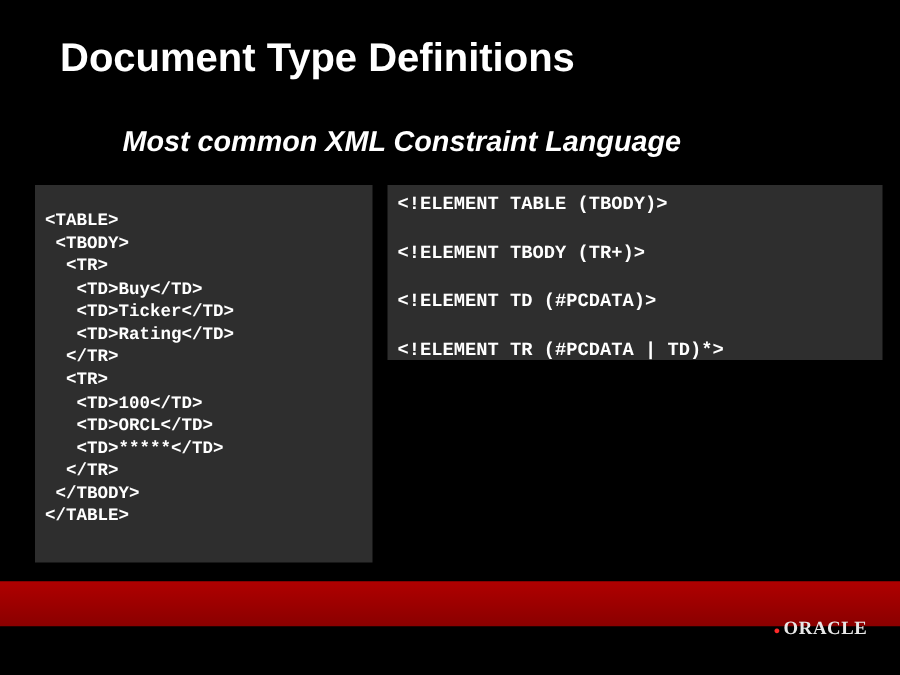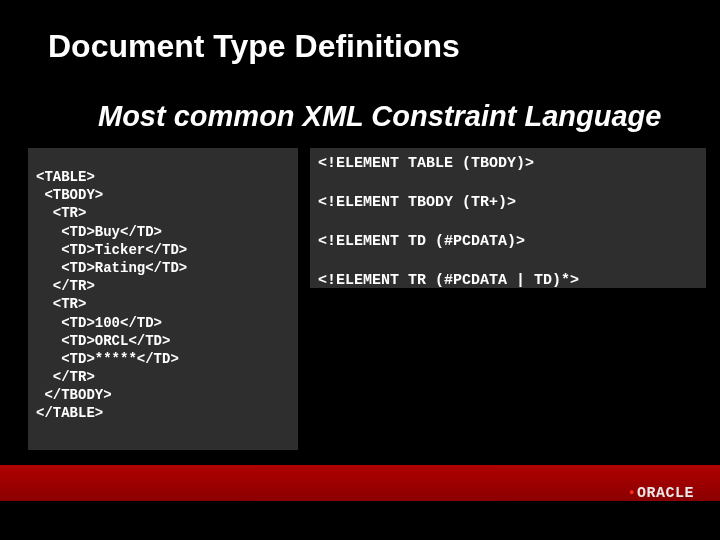--- a/index.html
+++ b/index.html
@@ -1,38 +1,38 @@
 <!DOCTYPE html>
 <html><head>
 <meta charset="utf-8">
 <style>
   * { margin: 0; padding: 0; box-sizing: border-box; }
   html, body { width: 720px; height: 540px; background: #000; overflow: hidden; font-family: Arial, Helvetica, sans-serif; }
   .slide { width: 720px; height: 516px; position: relative; background: #000; }
   .title { color: #fff; font-size: 32px; font-weight: bold; position: absolute; top: 28px; left: 48px; }
-  .subtitle { color: #fff; font-size: 29px; font-weight: bold; font-style: italic; position: absolute; top: 100px; left: 98px; }
+  .subtitle { color: #fff; font-size: 23px; font-weight: bold; font-style: italic; position: absolute; top: 100px; left: 98px; }
   .code-left {
     position: absolute; top: 148px; left: 28px; width: 270px; height: 302px;
     background: #2e2e2e; color: #fff; padding: 20px 8px;
     font-family: "Courier New", Courier, monospace; font-size: 14px; font-weight: bold;
     white-space: pre; line-height: 1.3;
   }
   .code-right {
     position: absolute; top: 148px; left: 310px; width: 396px; height: 140px;
     background: #2e2e2e; color: #fff; padding: 6px 8px;
     font-family: Liberation Mono, monospace; font-size: 15px; font-weight: bold;
     white-space: pre; line-height: 1.3;
   }
   .redbar {
     position: absolute; top: 465px; left: 0; width: 720px; height: 36px;
     background: linear-gradient(#b00000, #8a0000);
   }
   .logo {
-    position: absolute; top: 485px; right: 26px;
-    font-family: Liberation Mono, monospace; font-weight: 700;
+    position: absolute; top: 495px; right: 26px;
+    font-family: Liberation Serif, serif; font-weight: 700;
     color: #e8e8e8; letter-spacing: 0.5px; font-size: 15px;
   }
   .logo .bullet { color: #ff2a2a; font-size: 9px; vertical-align: middle; margin-right: 2px; }
 </style>
 </head>
 <body>
 
 <div class="slide">
   <div class="title">Document Type Definitions</div>
   <div class="subtitle">Most common XML Constraint Language</div>

